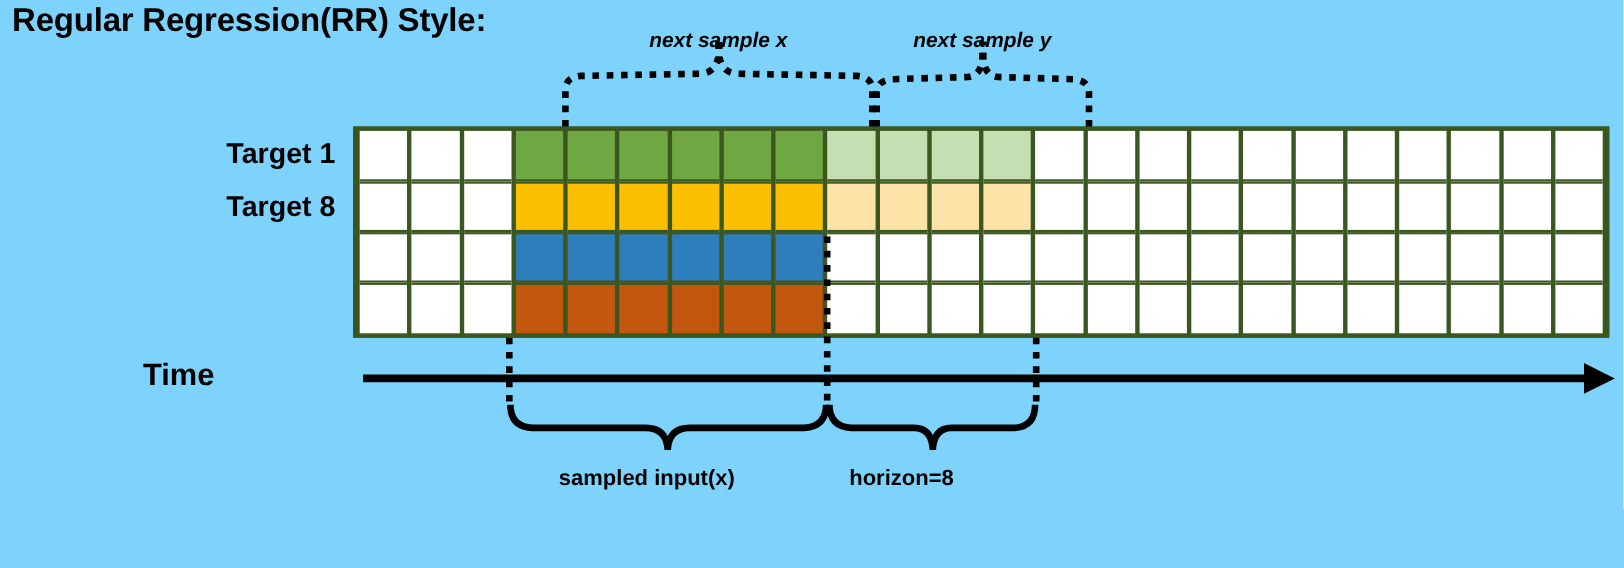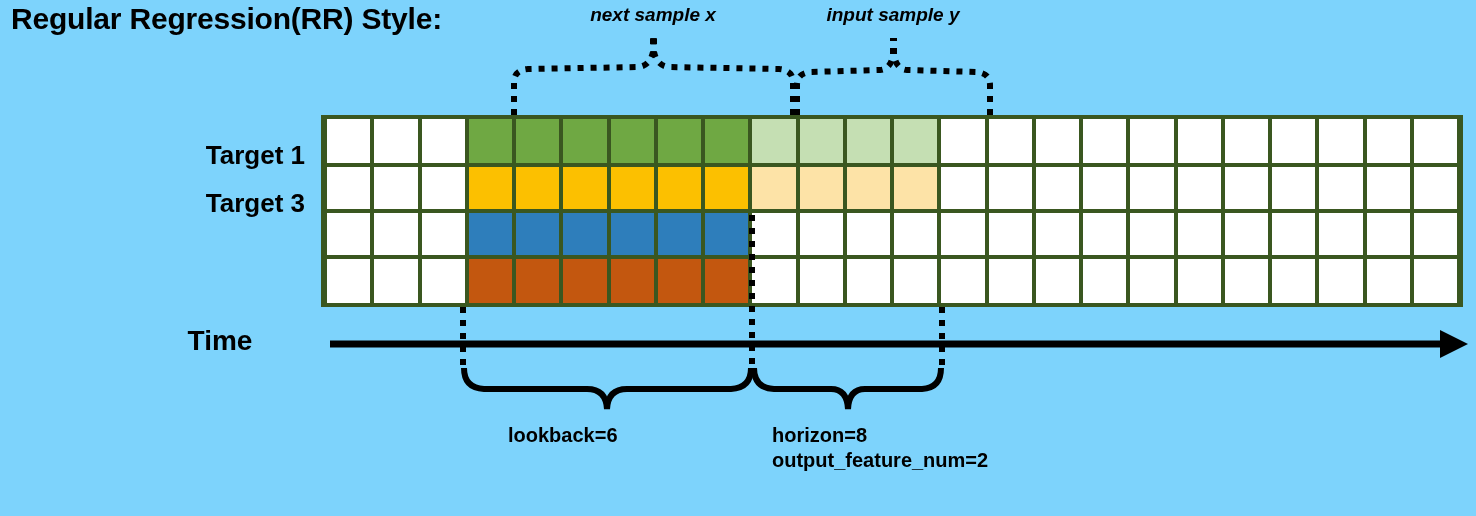--- a/index.html
+++ b/index.html
@@ -31,39 +31,40 @@
   }
 
   
   .top-annot {
     position: absolute;
     font-size: 19px;
     font-style: italic;
     font-weight: bold;
     white-space: nowrap;
     text-align: center;
+    margin-top: 23px;
   }
   #annot-next-x { left: 553px; top: 4px; width: 200px; }
   #annot-next-y { left: 793px; top: 4px; width: 200px; }
 
   
   #overlay {
     position: absolute;
     left: 0;
     top: 0;
     width: 1476px;
     height: 516px;
     pointer-events: none;
   }
 
   
   #row-labels {
     position: absolute;
     left: 0px;
-    top: 131px;
+    top: 115px;
     width: 313px;
     height: 192px;
   }
   .row-label {
     height: 48px;
     line-height: 48px;
     text-align: right;
     font-size: 26px;
     font-weight: bold;
     white-space: nowrap;
@@ -107,21 +108,21 @@
   .cell.c-lyellow{ background: #fde3a7; }
   .cell.c-blue   { background: #2e7ebb; }
   .cell.c-orange { background: #c3570f; }
 
   
   #time-label {
     position: absolute;
     left: 130px;
     top: 325px;
     width: 180px;
-    text-align: center;
+    text-align: left;
     font-size: 28px;
     font-weight: bold;
     white-space: nowrap;
   }
 
   
   .caption {
     position: absolute;
     font-size: 20px;
     font-weight: bold;
@@ -132,25 +133,25 @@
   #caption-output { left: 772px; top: 423px; }
 </style>
 </head>
 <body>
 
 <div id="root">
 
   <div id="page-title">Regular Regression(RR) Style:</div>
 
   <div class="top-annot" id="annot-next-x">next sample x</div>
-  <div class="top-annot" id="annot-next-y">input sample y</div>
+  <div class="top-annot" id="annot-next-y">next sample y</div>
 
   <div id="row-labels">
     <div class="row-label">Target 1</div>
-    <div class="row-label">Target 3</div>
+    <div class="row-label">Target 8</div>
   </div>
 
   <div id="grid">
       <div class="grid-row">
         <div class="cell c-white"></div>
         <div class="cell c-white"></div>
         <div class="cell c-white"></div>
         <div class="cell c-green"></div>
         <div class="cell c-green"></div>
         <div class="cell c-green"></div>
@@ -249,26 +250,25 @@
         <div class="cell c-white"></div>
         <div class="cell c-white"></div>
         <div class="cell c-white"></div>
         <div class="cell c-white"></div>
       </div>
     </div>
 
   <div id="time-label">Time</div>
 
   <div class="caption" id="caption-input">
-    <div>lookback=6</div>
+    <div>sampled input(x)</div>
   </div>
 
   <div class="caption" id="caption-output">
     <div>horizon=8</div>
-    <div>output_feature_num=2</div>
   </div>
 
   <svg id="overlay" viewBox="0 0 1476 516">
 
     <g stroke="#000" stroke-width="6" stroke-dasharray="6 7" stroke-linecap="butt" fill="none">
       <path d="M 514,115 L 514,82 Q 514,70 528,69 L 638,67 Q 650,66 653,52 L 653,36"></path>
       <path d="M 793,115 L 793,82 Q 793,70 779,69 L 669,67 Q 657,66 654,52 L 654,36"></path>
     </g>
 
     <g stroke="#000" stroke-width="6" stroke-dasharray="6 7" stroke-linecap="butt" fill="none">

